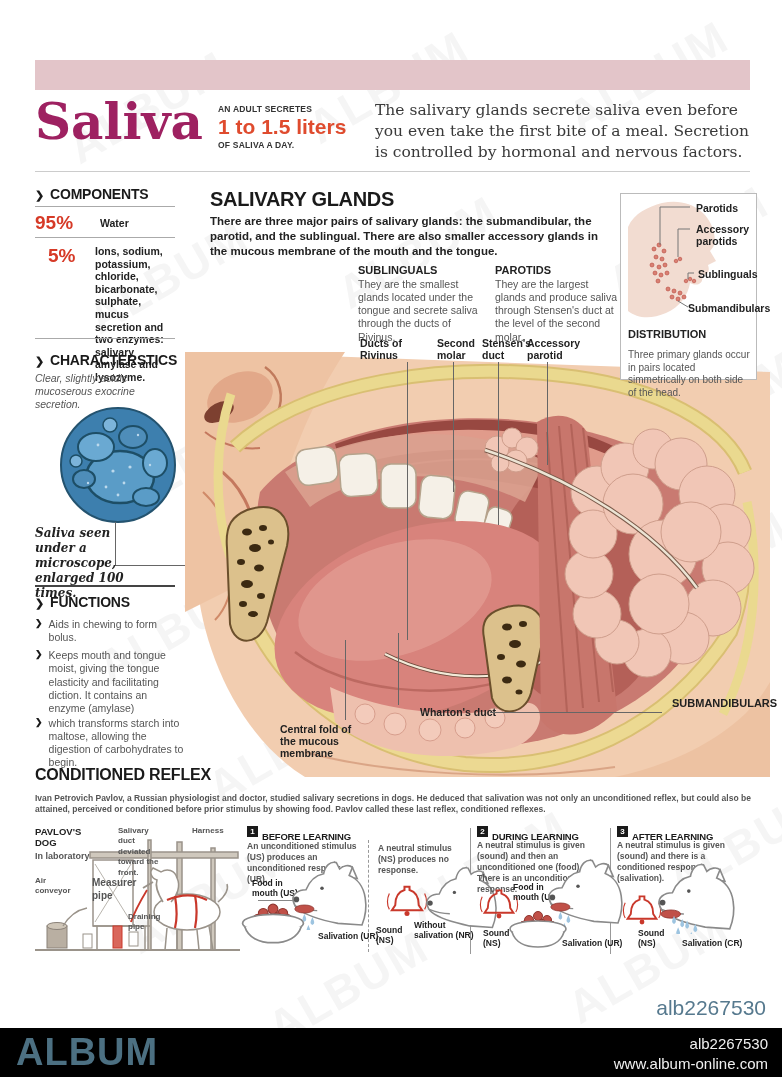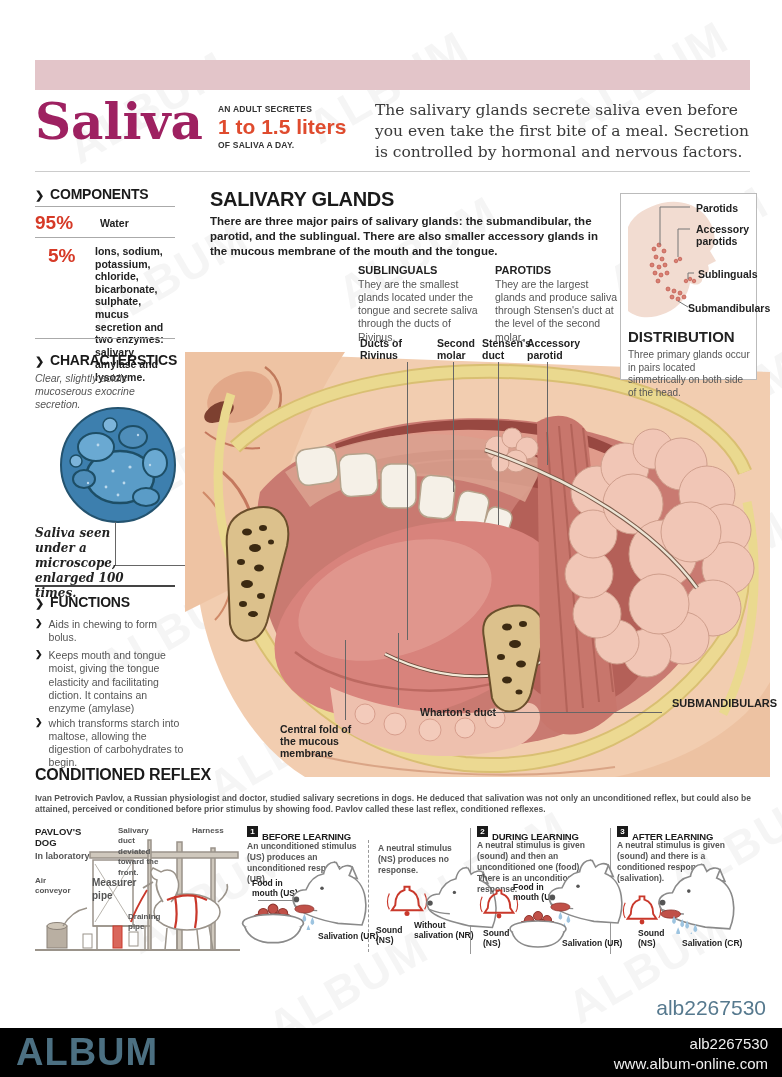--- a/index.html
+++ b/index.html
@@ -306,21 +306,21 @@
       <path d="M38,48 L38,10 L68,10"></path>
       <path d="M56,60 L56,32 L68,32"></path>
       <path d="M66,82 L66,76 L72,76"></path>
       <path d="M56,104 L66,110"></path>
     </g>
   </svg>
   <div class="abs lbl" style="left:696px;top:202px;">Parotids</div>
   <div class="abs lbl" style="left:696px;top:223px;width:54px;">Accessory parotids</div>
   <div class="abs lbl" style="left:698px;top:268px;">Sublinguals</div>
   <div class="abs lbl" style="left:688px;top:302px;">Submandibulars</div>
-  <div class="abs lbl" style="left:628px;top:328px;font-size:15px;">DISTRIBUTION</div>
+  <div class="abs lbl" style="left:628px;top:328px;font-size:11px;">DISTRIBUTION</div>
   <div class="abs t-sm" style="left:628px;top:341px;width:122px;font-size:10px;margin-top:8px;">Three primary glands occur in pairs located simmetrically on both side of the head.</div>
 
   <div class="abs" style="left:35px;top:766px;font-size:16px;font-weight:bold;letter-spacing:-.2px;color:#1a1a1a;">CONDITIONED REFLEX</div>
   <div class="abs t-xs" style="left:35px;top:793px;width:716px;">Ivan Petrovich Pavlov, a Russian physiologist and doctor, studied salivary secretions in dogs. He deduced that salivation was not only an unconditioned reflex, but could also be attained, perceived or conditioned before prior stimulus by showing food. Pavlov called these last reflex, conditioned reflexes.</div>
 
   <div class="abs b-xs" style="left:35px;top:826px;width:46px;font-size:9.5px;">PAVLOV'S DOG</div>
   <div class="abs t-xs" style="left:35px;top:851px;font-size:9px;">In laboratory</div>
   <svg class="abs" style="left:35px;top:838px;" width="205" height="120" viewBox="0 0 205 120">
     <g stroke="#9a938a" stroke-width="1.5" fill="none">
       <line x1="0" y1="112" x2="205" y2="112" stroke-width="2"></line>

